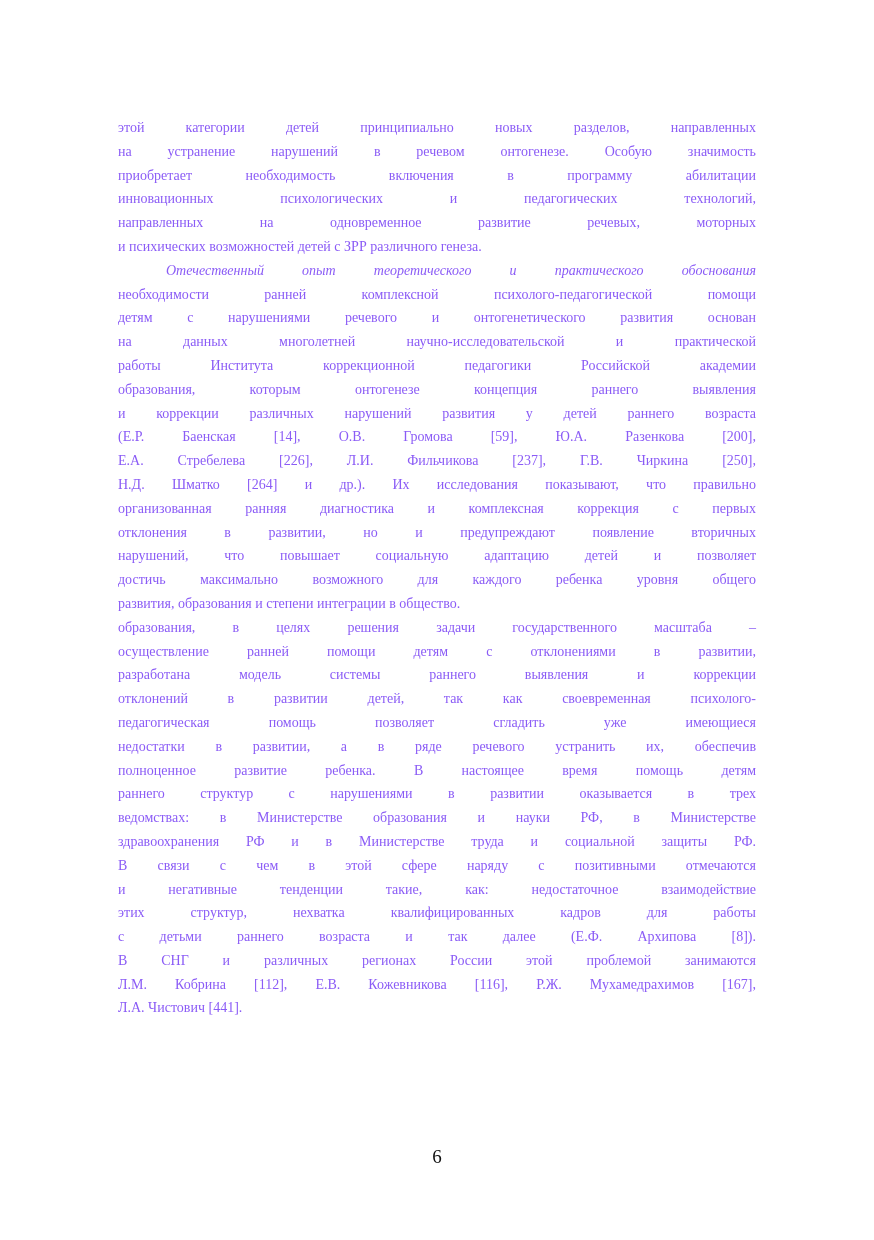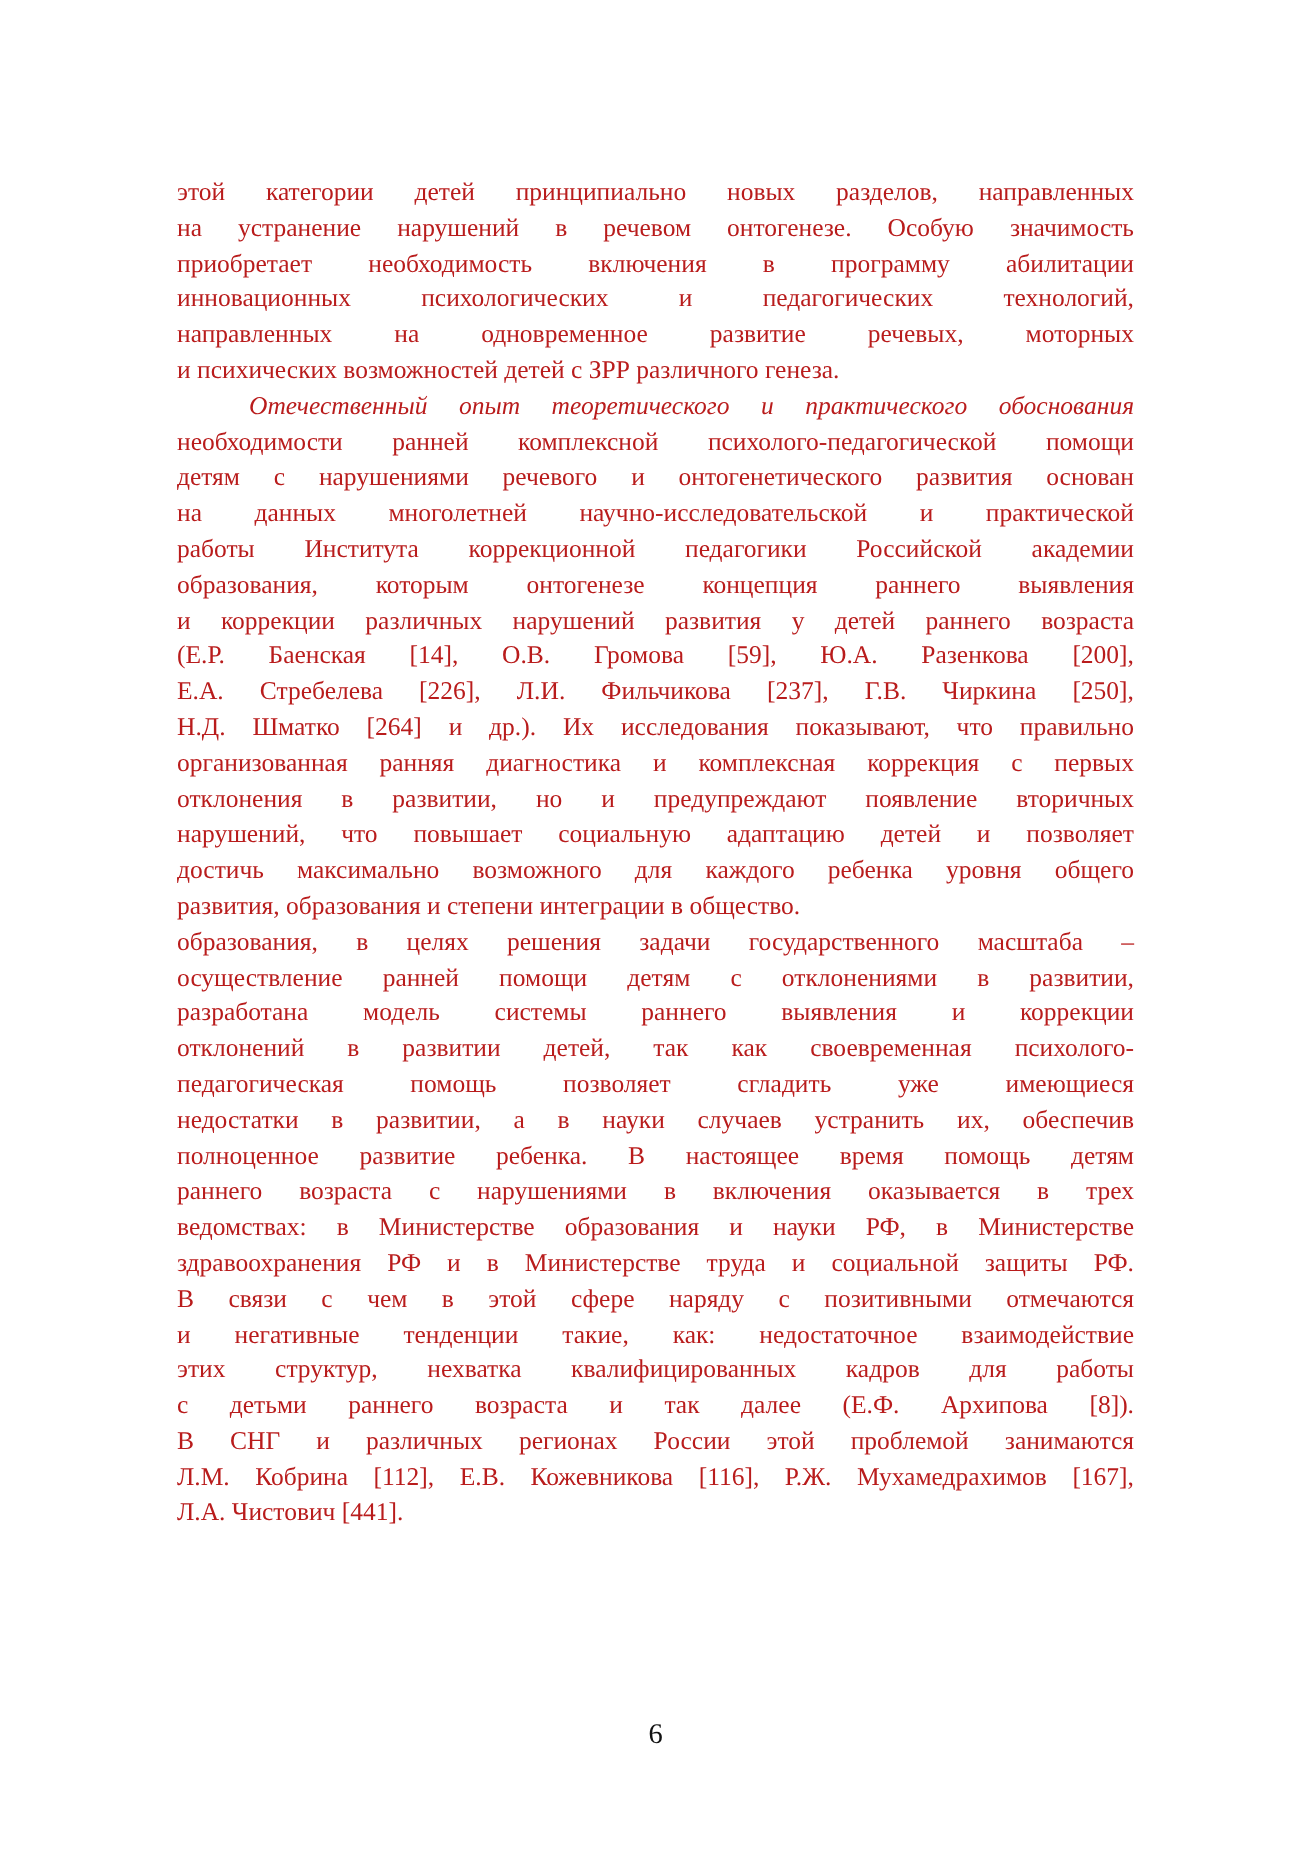--- a/index.html
+++ b/index.html
@@ -3,23 +3,23 @@
 <meta charset="utf-8">
 <style>
   html, body { margin: 0; padding: 0; background: #ffffff; }
   body { width: 874px; height: 1240px; position: relative; overflow: hidden; }
   .page {
     position: absolute;
     left: 118px;
     top: 116px;
     width: 638px;
     font-family: "Liberation Serif", serif;
-    font-size: 17px;
+    font-size: 14px;
     line-height: 23.8px;
-    color: #b91c1c;
+    color: #8b5cf6;
   }
   .line {
     display: block;
     text-align: justify;
     text-align-last: justify;
     white-space: nowrap;
     height: 23.8px;
     overflow: visible;
   }
   .line.last { text-align-last: left; }
@@ -64,23 +64,23 @@
       <span class="line">нарушений, что повышает социальную адаптацию детей и позволяет</span>
       <span class="line">достичь максимально возможного для каждого ребенка уровня общего</span>
       <span class="line last">развития, образования и степени интеграции в общество.</span>
     </div>
     <div class="paragraph">
       <span class="line">образования, в целях решения задачи государственного масштаба –</span>
       <span class="line">осуществление ранней помощи детям с отклонениями в развитии,</span>
       <span class="line">разработана модель системы раннего выявления и коррекции</span>
       <span class="line">отклонений в развитии детей, так как своевременная психолого-</span>
       <span class="line">педагогическая помощь позволяет сгладить уже имеющиеся</span>
-      <span class="line">недостатки в развитии, а в науки случаев устранить их, обеспечив</span>
+      <span class="line">недостатки в развитии, а в ряде речевого устранить их, обеспечив</span>
       <span class="line">полноценное развитие ребенка. В настоящее время помощь детям</span>
-      <span class="line">раннего возраста с нарушениями в включения оказывается в трех</span>
+      <span class="line">раннего структур с нарушениями в развитии оказывается в трех</span>
       <span class="line">ведомствах: в Министерстве образования и науки РФ, в Министерстве</span>
       <span class="line">здравоохранения РФ и в Министерстве труда и социальной защиты РФ.</span>
       <span class="line">В связи с чем в этой сфере наряду с позитивными отмечаются</span>
       <span class="line">и негативные тенденции такие, как: недостаточное взаимодействие</span>
       <span class="line">этих структур, нехватка квалифицированных кадров для работы</span>
       <span class="line">с детьми раннего возраста и так далее (Е.Ф. Архипова [8]).</span>
       <span class="line">В СНГ и различных регионах России этой проблемой занимаются</span>
       <span class="line">Л.М. Кобрина [112], Е.В. Кожевникова [116], Р.Ж. Мухамедрахимов [167],</span>
       <span class="line last">Л.А. Чистович [441].</span>
     </div>

